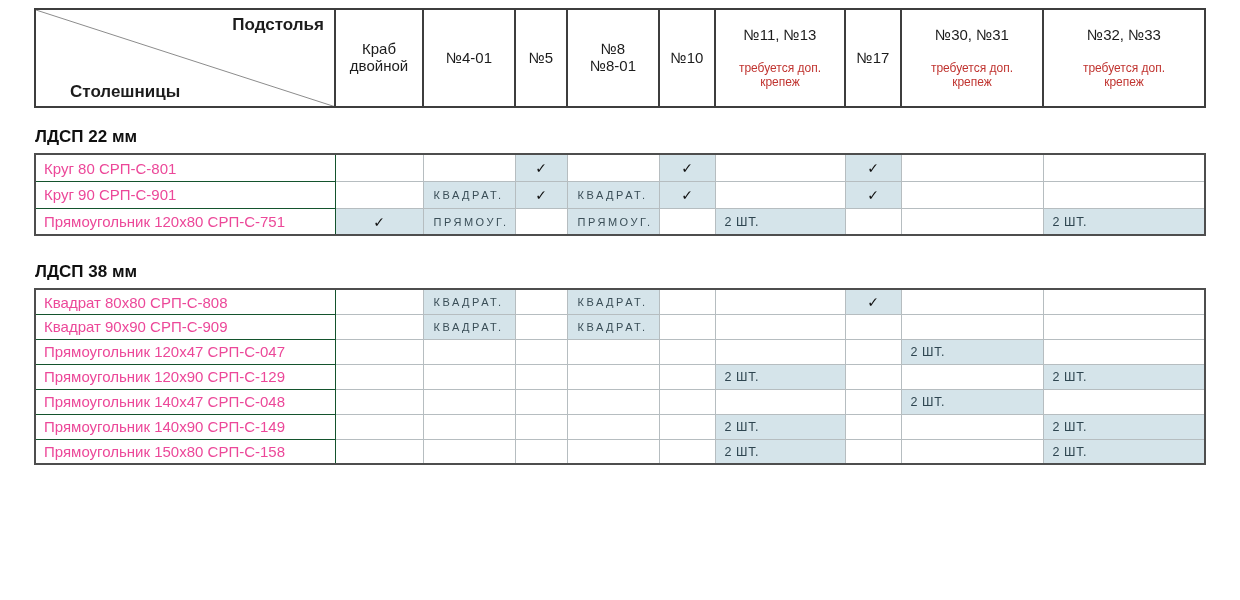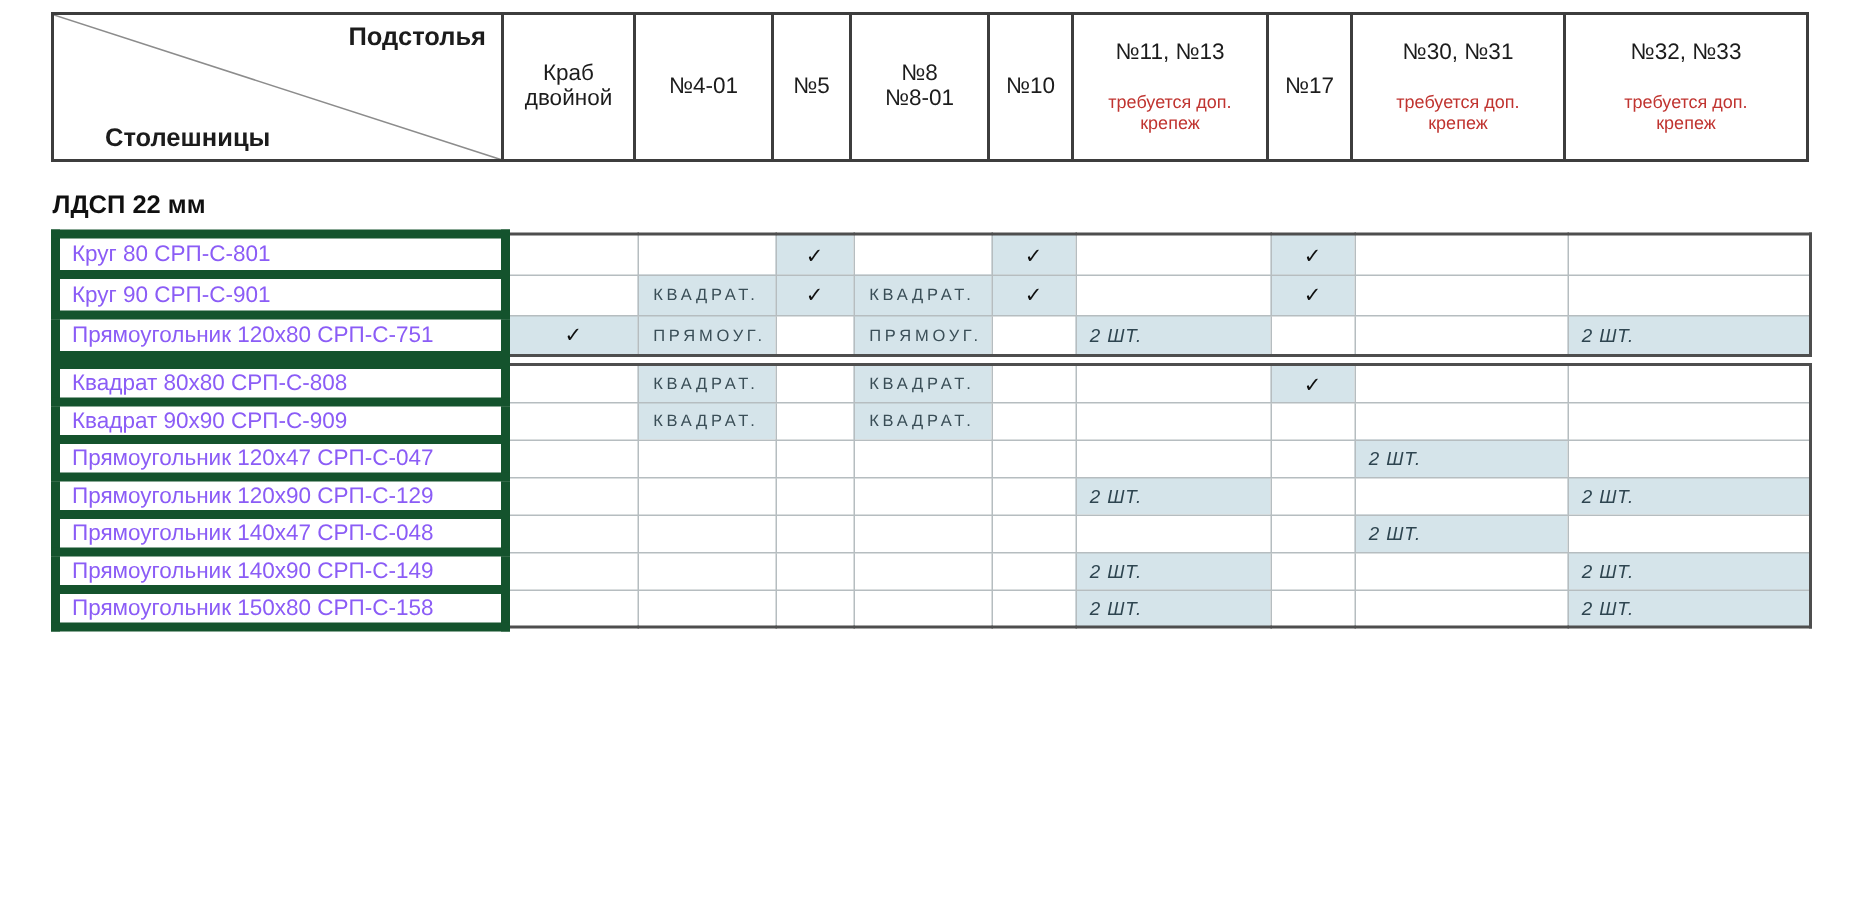--- a/index.html
+++ b/index.html
@@ -44,31 +44,31 @@
   .grid { border: 2px solid #4e4e4e; }
   .grid td {
     border: 1px solid #b6bdc0;
     height: 27px;
     font-size: 12px;
     vertical-align: middle;
     background: #fff;
   }
   .dense td { height: 25px; }
   .grid td.name {
-    border: 6px solid #14532d;
+    border: 1px solid #14532d;
     font-size: 15px;
     padding-left: 8px;
-    color: #8b5cf6;
+    color: #ec4899;
     white-space: nowrap;
     overflow: hidden;
   }
   .grid td.filled { background: var(--fill, #d5e4ea); }
   .grid td.check  { text-align: center; font-size: 14px; font-weight: 600; color: #101010; }
   .grid td.shape  { letter-spacing: 2.5px; font-size: 11px; color: #3a4e57; padding-left: 10px; }
-  .grid td.qty    { font-size: 12.5px; letter-spacing: .6px; color: #2e4550; padding-left: 9px; font-style: italic; }
+  .grid td.qty    { font-size: 12.5px; letter-spacing: .6px; color: #2e4550; padding-left: 9px; }
 </style>
 </head>
 <body>
 
 <div class="sheet">
 
   <table class="hdr">
     <colgroup>
       <col class="c0">
         <col class="c1">
@@ -176,20 +176,21 @@
           <td class="filled shape">ПРЯМОУГ.</td>
           <td></td>
           <td class="filled qty">2 ШТ.</td>
           <td></td>
           <td></td>
           <td class="filled qty">2 ШТ.</td>
         </tr>
       </tbody>
   </table>
 
+  <div class="sec-title sec2-title">ЛДСП 38 мм</div>
   <table class="grid dense">
     <colgroup>
       <col class="c0">
         <col class="c1">
         <col class="c2">
         <col class="c3">
         <col class="c4">
       <col class="c5">
         <col class="c6">
         <col class="c7">

